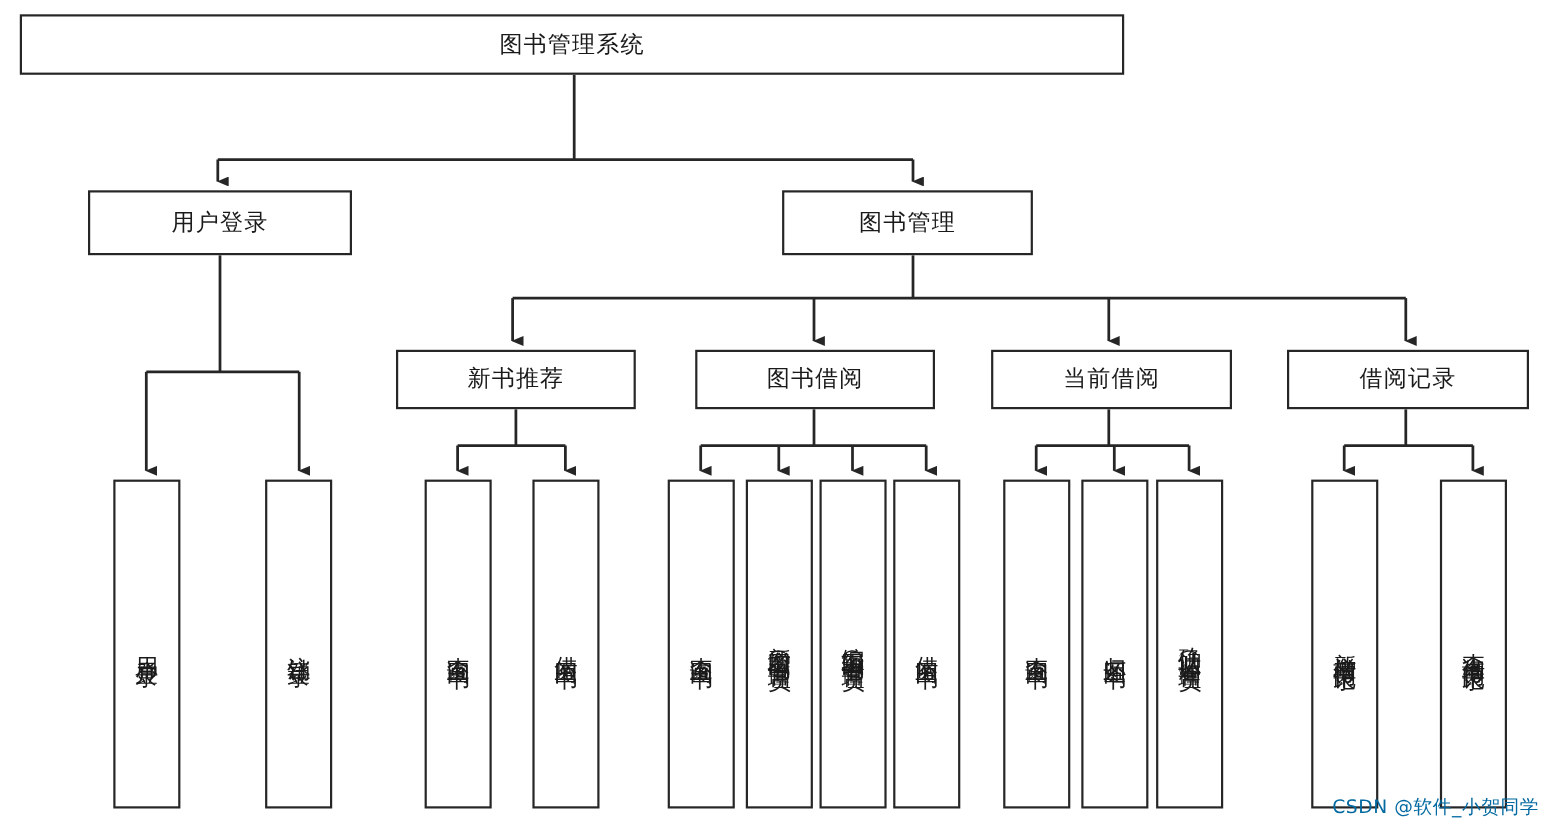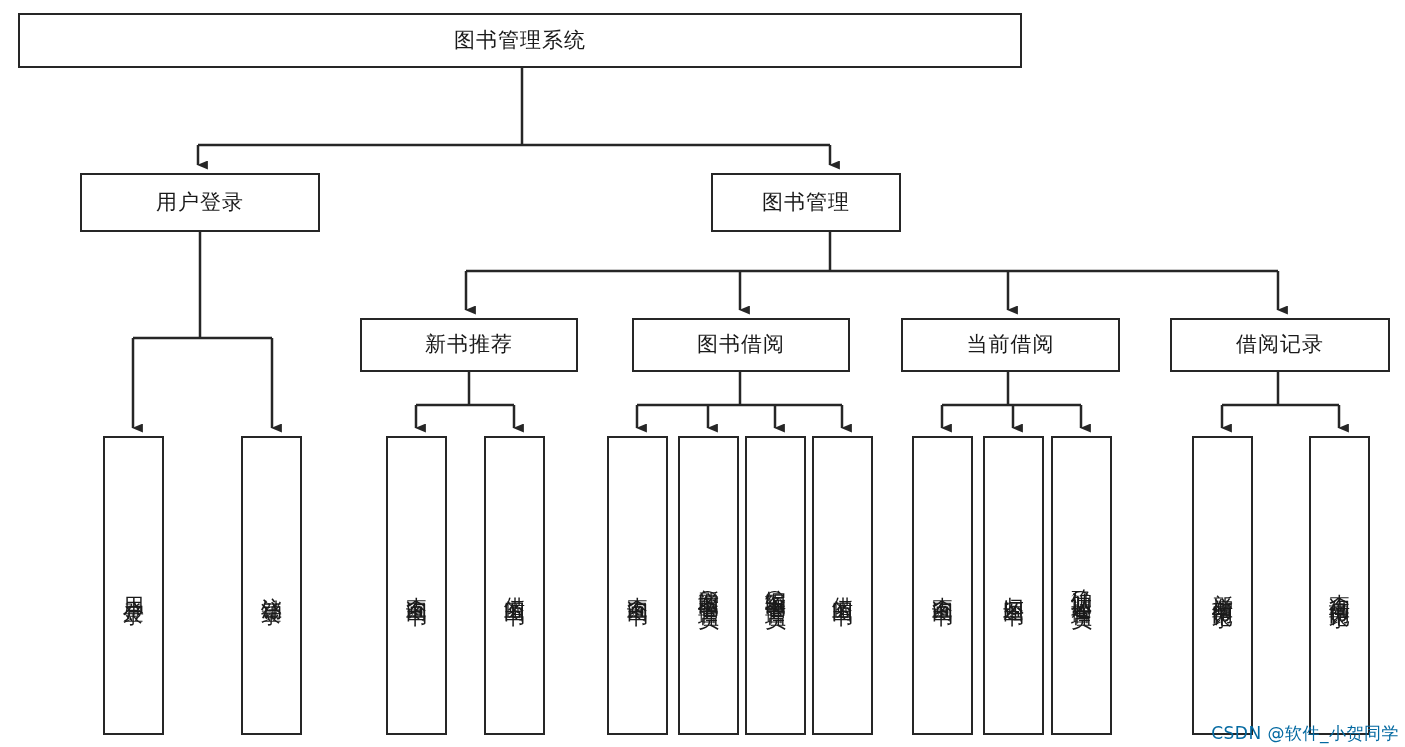--- a/index.html
+++ b/index.html
@@ -118,21 +118,21 @@
     </g>
   </svg>
 
   <div class="node horiz" style="left: 18px; top: 13px; width: 1004px; height: 55px;">
     <span>图书管理系统</span>
   </div>
 
   <div class="node horiz" style="left: 80px; top: 173px; width: 240px; height: 59px;">
     <span>用户登录</span>
   </div>
-  <div class="node horiz" style="left: 711px; top: 173px; width: 190px; height: 59px;">
+  <div class="node horiz" style="left: 711px; top: 173px; width: 228px; height: 59px;">
     <span>图书管理</span>
   </div>
 
   <div class="node horiz" style="left: 360px; top: 318px; width: 218px; height: 54px;">
     <span>新书推荐</span>
   </div>
   <div class="node horiz" style="left: 632px; top: 318px; width: 218px; height: 54px;">
     <span>图书借阅</span>
   </div>
   <div class="node horiz" style="left: 901px; top: 318px; width: 219px; height: 54px;">

